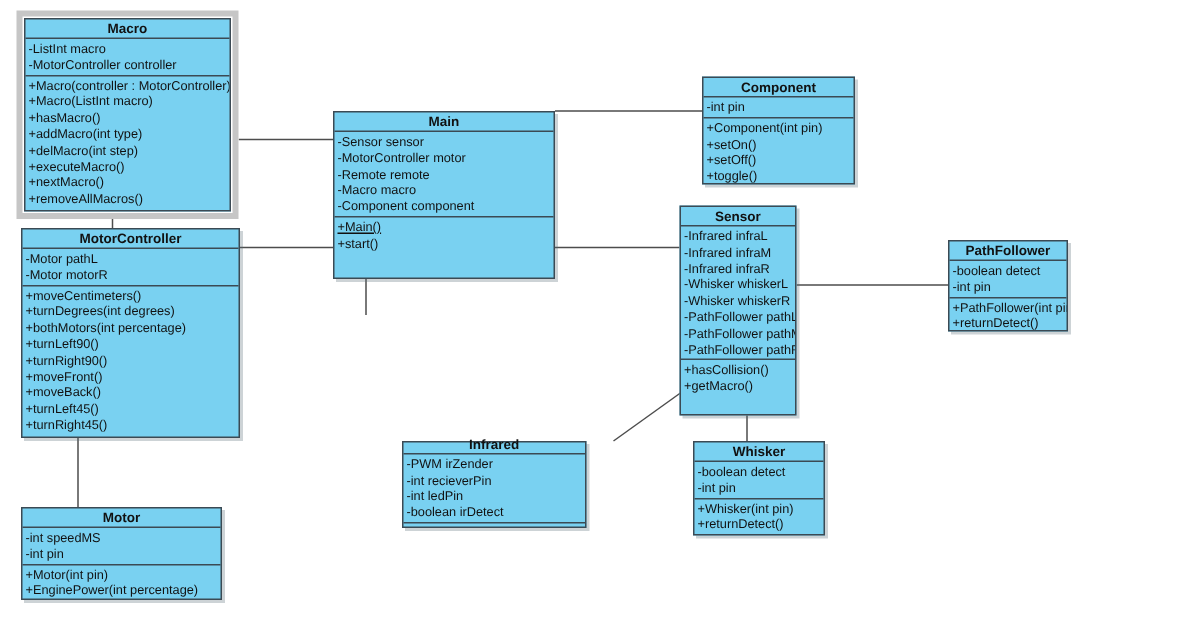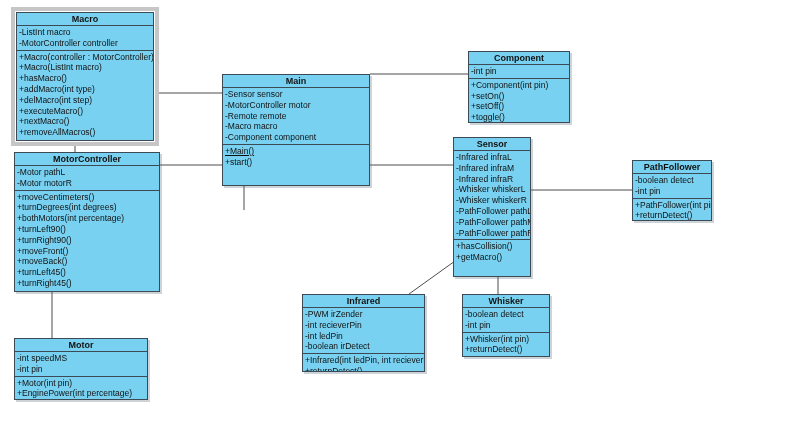--- a/index.html
+++ b/index.html
@@ -167,21 +167,21 @@
     <div class="uml-compartment uml-attrs">
         <div class="uml-row">-boolean detect</div>
         <div class="uml-row">-int pin</div>
       </div>
     <div class="uml-compartment uml-methods">
         <div class="uml-row">+PathFollower(int pin)</div>
         <div class="uml-row">+returnDetect()</div>
       </div>
   </div>
 
-  <div class="uml-class" style="left: 302px; top: 294px; width: 123px; height: 78px; background: rgb(121, 209, 241); border-color: rgb(59, 74, 84);">
+  <div class="uml-class" style="left: 268px; top: 294px; width: 123px; height: 58px; background: rgb(121, 209, 241); border-color: rgb(59, 74, 84);">
     <div class="uml-title">Infrared</div>
     <div class="uml-compartment uml-attrs">
         <div class="uml-row">-PWM irZender</div>
         <div class="uml-row">-int recieverPin</div>
         <div class="uml-row">-int ledPin</div>
         <div class="uml-row">-boolean irDetect</div>
       </div>
     <div class="uml-compartment uml-methods">
         <div class="uml-row">+Infrared(int ledPin, int recieverPin)</div>
         <div class="uml-row">+returnDetect()</div>

